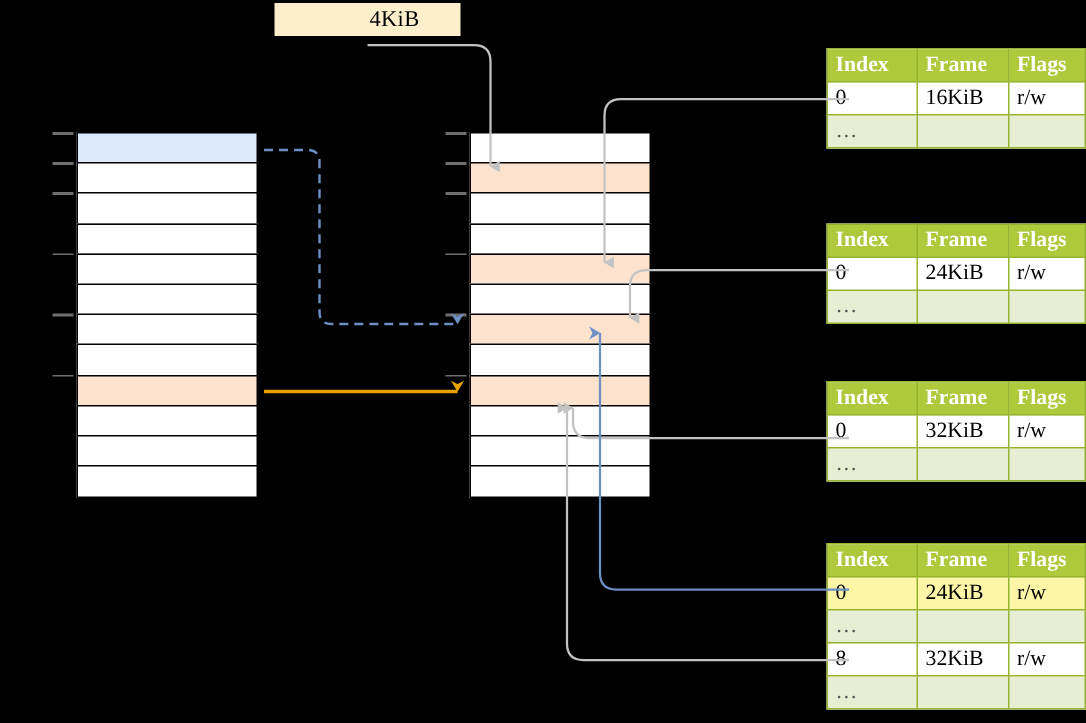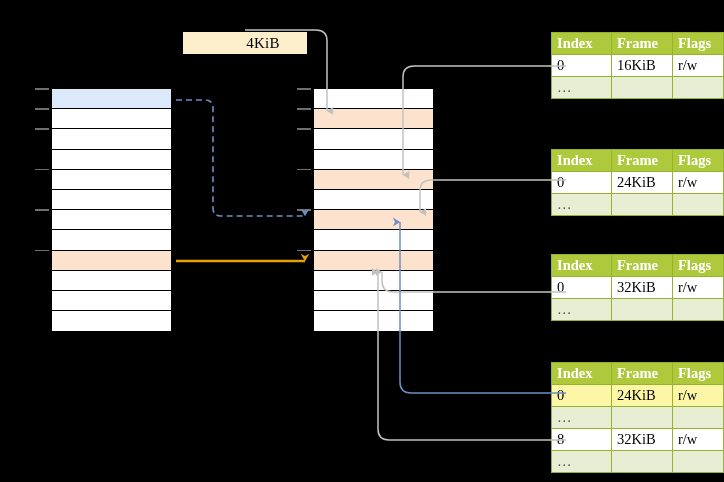--- a/index.html
+++ b/index.html
@@ -42,21 +42,21 @@
 
   
   .ovl{position:absolute;left:0;top:0;width:724px;height:482px;
        pointer-events:none;}
 </style>
 </head>
 <body>
 
 <div class="stage">
 
-  <div class="label-box" id="sizeLabel" style="left:183px;top:32px;width:124px;height:22px;padding-left:36px;">4KiB</div>
+  <div class="label-box" id="sizeLabel" style="left:183px;top:2px;width:124px;height:22px;padding-left:36px;">4KiB</div>
 
   <div class="abs" id="leftCol" style="left:51px;top:88px;width:121px;height:242px;">
       <div class="cell blue" style="left: 0px; top: 0px; width: 121px; height: 21.8px;"></div>
       <div class="tick" style="left: -16px; top: 0px; width: 14px;"></div>
       <div class="cell" style="left: 0px; top: 20.2px; width: 121px; height: 21.8px;"></div>
       <div class="tick" style="left: -16px; top: 20.2px; width: 14px;"></div>
       <div class="cell" style="left: 0px; top: 40.4px; width: 121px; height: 21.8px;"></div>
       <div class="tick" style="left: -16px; top: 40.4px; width: 14px;"></div>
       <div class="cell" style="left: 0px; top: 60.6px; width: 121px; height: 21.8px;"></div>
       <div class="cell" style="left: 0px; top: 80.8px; width: 121px; height: 21.8px;"></div>

